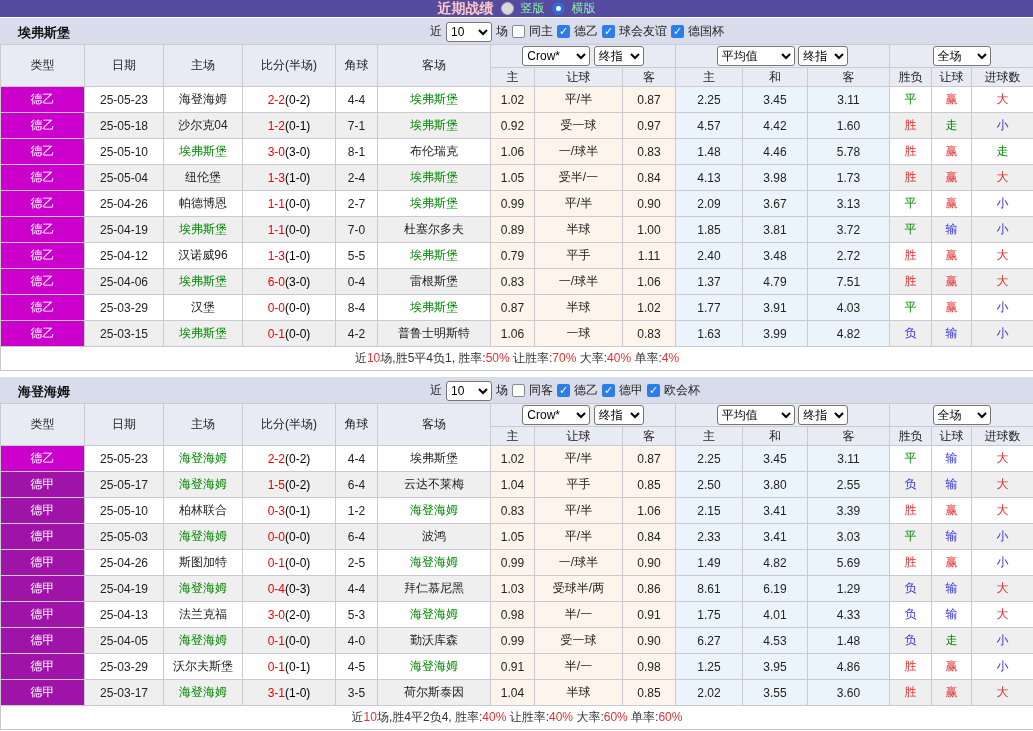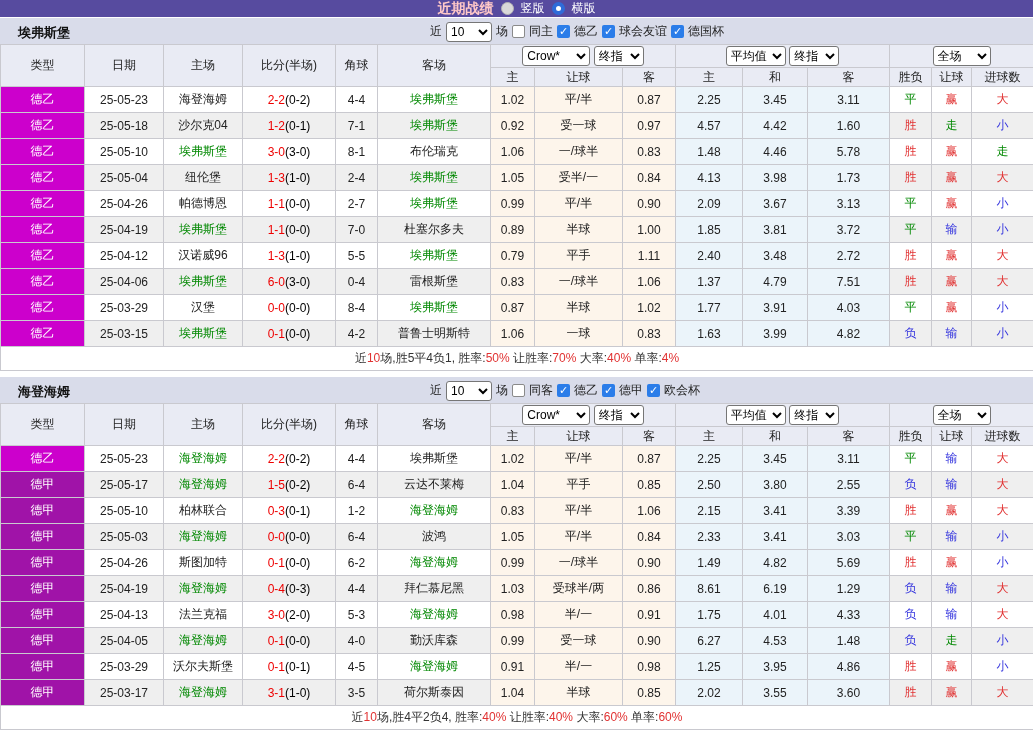--- a/index.html
+++ b/index.html
@@ -10,35 +10,35 @@
   }
   
   .topbar {
     height: 17px; background: #574B9F;
     display: flex; align-items: center; justify-content: center; gap: 7px;
   }
   .topbar .title { color: #FFC8C8; font-weight: bold; font-size: 14px; }
   .radio { display: inline-block; width: 13px; height: 13px; border-radius: 50%; cursor: pointer; }
   .radio.off { background: #D9D9D9; border: 1px solid #b5b5b5; }
   .radio.on  { background: #fff; border: 4px solid #2F6BD8; }
-  .rlabel { color: #ffffff; }
+  .rlabel { color: #86efac; }
   
   .secbar { height: 27px; background: #D9DCEA; position: relative; border-top: 1px solid #fff; }
   .secbar .team { position: absolute; left: 18px; top: 6px; font-weight: bold; font-size: 13px; color: #111; }
   .controls { position: absolute; left: 430px; top: 3px; height: 21px; display: flex; align-items: center; gap: 4px; white-space: nowrap; }
   .cb { display: inline-block; width: 13px; height: 13px; border-radius: 2px; cursor: pointer; }
   .cb.off { background: #fff; border: 1px solid #8a8a8a; }
   .cb.on  { background: #2B7DE9; color: #fff; font-size: 11px; line-height: 13px; text-align: center; font-weight: bold; }
   .cb.on::after { content: "\2713"; }
   select {
     font-size: 12px; height: 20px; border: 1px solid #767676;
     background: #fff; border-radius: 3px; font-family: inherit;
   }
   .sel-games { width: 46px; } .sel-book { width: 68px; } .sel-fin { width: 50px; }
-  .sel-avg { width: 60px; } .sel-scope { width: 58px; }
+  .sel-avg { width: 78px; } .sel-scope { width: 58px; }
   
   table { border-collapse: collapse; table-layout: fixed; width: 1033px; border: 1px solid #9A9AA0; }
   th, td { border: 1px solid #C9C9CF; text-align: center; padding: 0; overflow: hidden; white-space: nowrap; }
   thead th { background: #E9EBF4; font-weight: normal; color: #222; }
   tr.h1 th { height: 23px; }
   tr.h2 th { height: 19px; }
   .grp { background: #E9EBF4; }
   tbody td { height: 26px; background: #fff; }
   tbody tr.alt td { background: #EFEFEF; }
   td.cream { background: #FDF5EB !important; }
@@ -445,21 +445,21 @@
           <td class="blue">3.03</td>
           <td class="t-green">平</td>
           <td class="t-blue">输</td>
           <td class="t-blue">小</td>
         </tr>
         <tr>
           <td class="lg lg-b">德甲</td>
           <td>25-04-26</td>
           <td>斯图加特</td>
           <td><span class="sc">0-1</span><span class="hs">(0-0)</span></td>
-          <td>6-2</td>
+          <td>2-5</td>
           <td class="focus">海登海姆</td>
           <td class="cream">0.99</td>
           <td class="cream">一/球半</td>
           <td class="cream">0.90</td>
           <td class="blue">1.49</td>
           <td class="blue">4.82</td>
           <td class="blue">5.69</td>
           <td class="t-red">胜</td>
           <td class="t-red">赢</td>
           <td class="t-blue">小</td>

